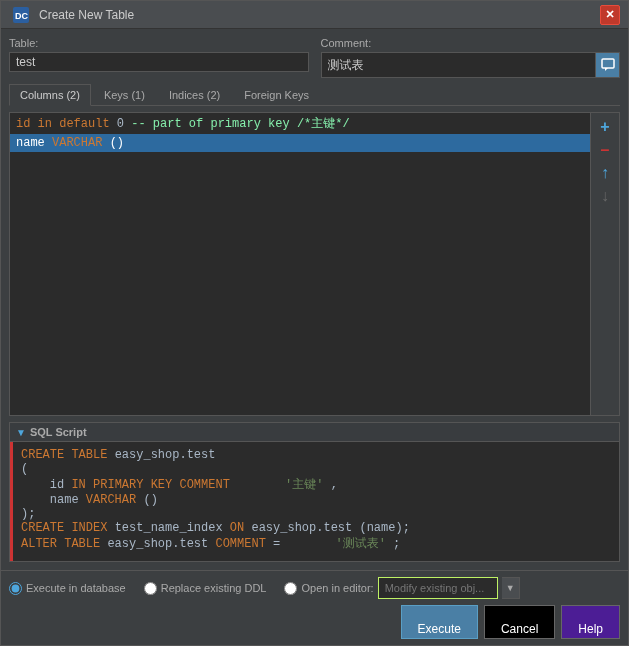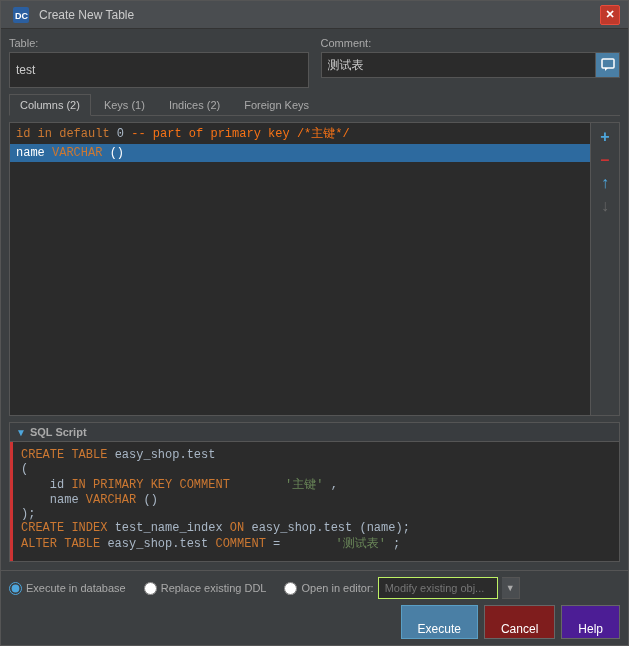--- a/index.html
+++ b/index.html
@@ -90,21 +90,21 @@
     .field-label {
       color: #aaa;
       font-size: 11px;
     }
     .field-input {
       background: #2b2b2b;
       border: 1px solid #555;
       color: #ccc;
       padding: 3px 6px;
       font-size: 12px;
-      height: 36px;
+      height: 20px;
       outline: none;
       width: 100%;
     }
     .comment-input-wrap {
       display: flex;
       align-items: center;
       border: 1px solid #555;
       background: #2b2b2b;
     }
     .comment-input {
@@ -178,21 +178,21 @@
       cursor: default;
     }
     .editor-row.selected {
       background: #2d6a9f;
       color: #fff;
     }
     .editor-row .kw {
       color: #cc7832;
     }
     .editor-row .comment {
-      color: #f97316;
+      color: #86efac;
     }
 
     
     .side-buttons {
       display: flex;
       flex-direction: column;
       padding: 4px;
       gap: 3px;
       background: #3c3f41;
       border-left: 1px solid #555;
@@ -321,21 +321,21 @@
     .action-btn {
       background: #4a7fa5;
       border: 1px solid #5a9fc5;
       color: #fff;
       padding: 16px 16px;
       font-size: 12px;
       cursor: pointer;
       height: 26px;
     }
     .action-btn.cancel-btn {
-      background: #7f1d1d;
+      background: #000000;
       border-color: #666;
     }
     .action-btn.help-btn {
       background: #4c1d95;
       border-color: #666;
     }
   </style>
 </head>
 <body>
 

